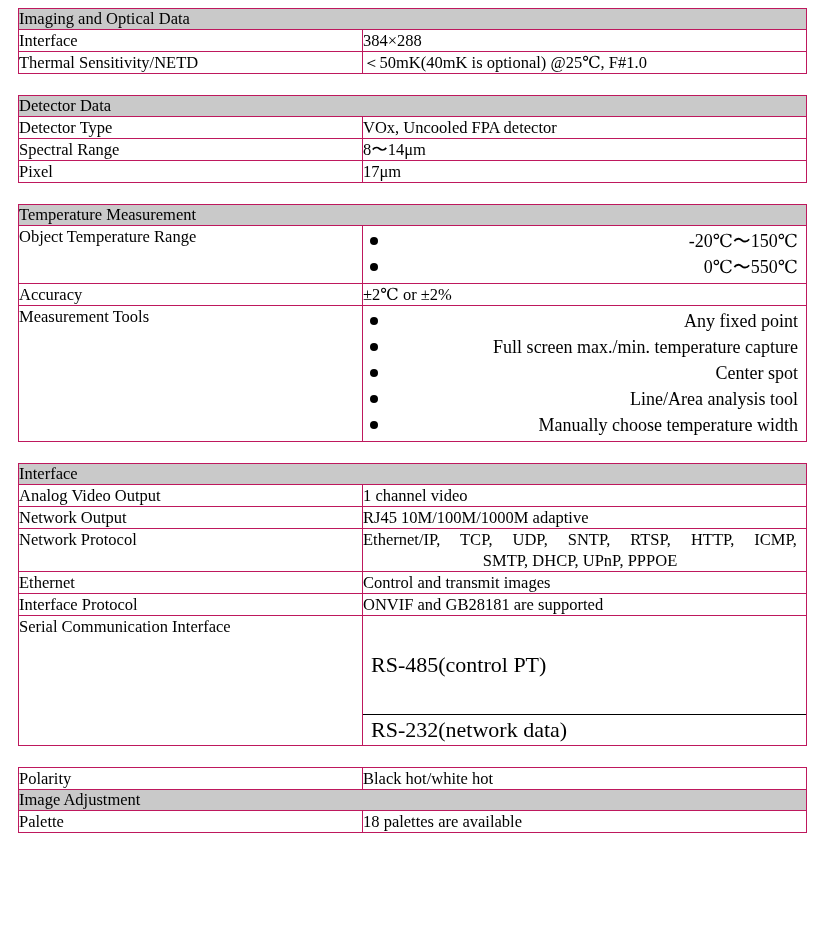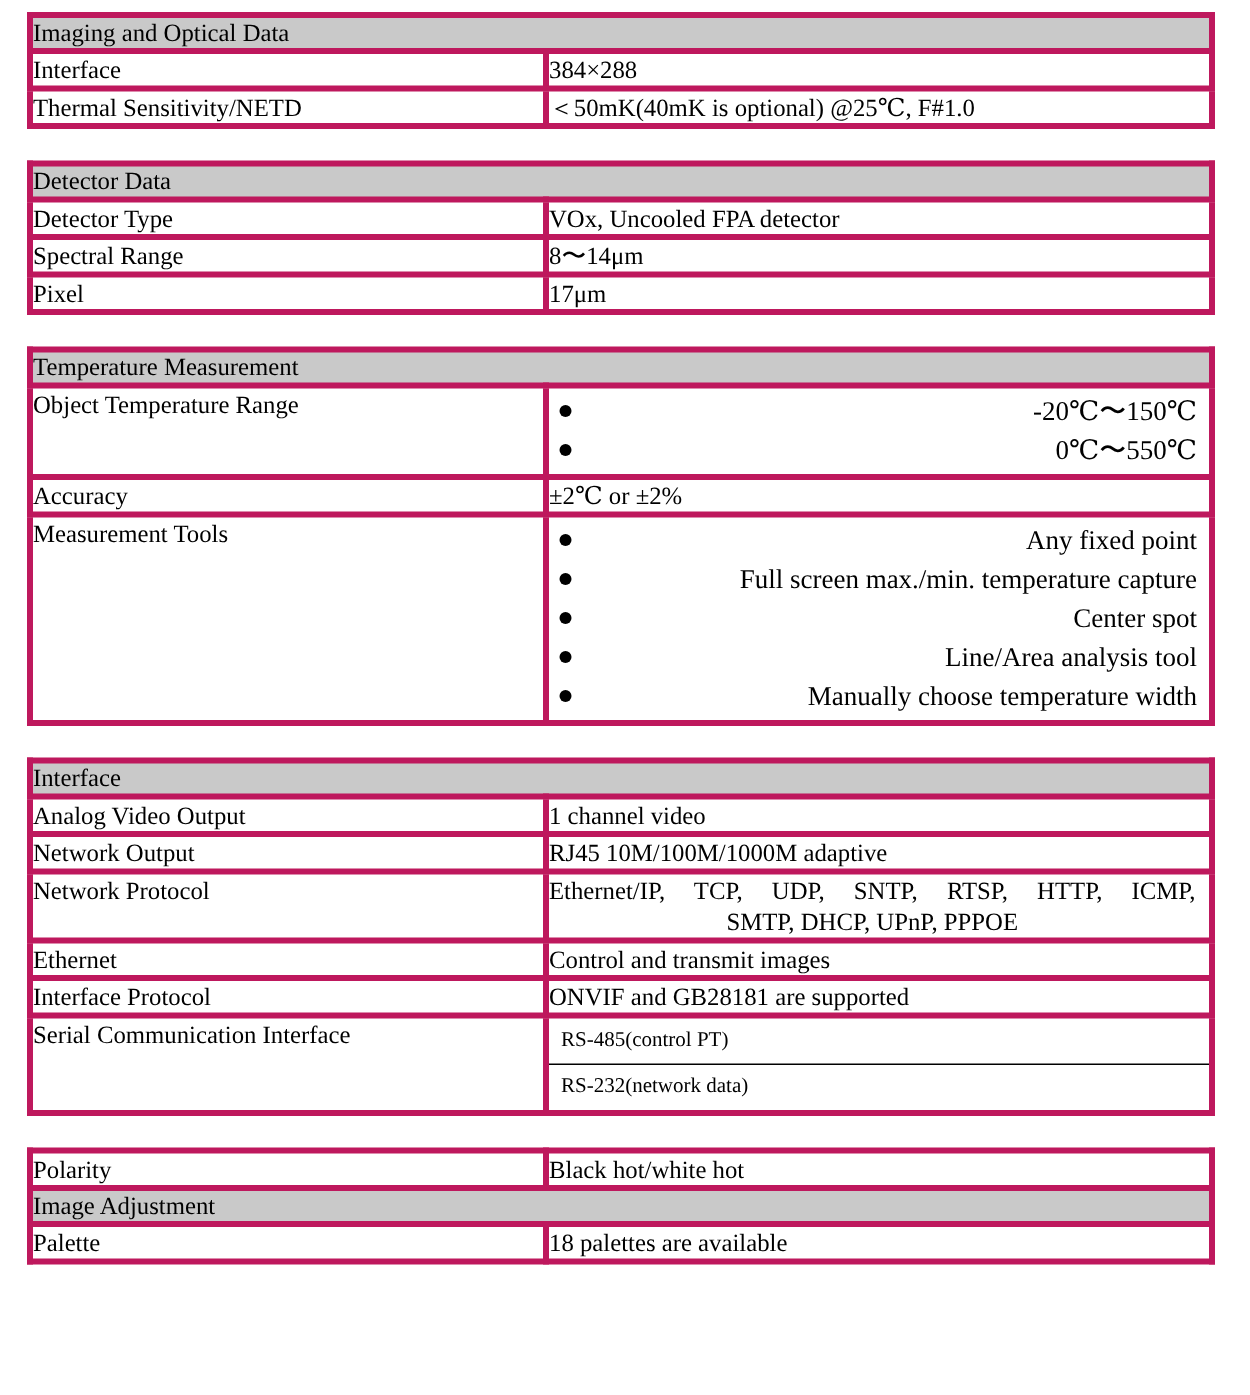--- a/index.html
+++ b/index.html
@@ -22,21 +22,21 @@
     padding: 8px 27px 0 18px;
   }
   table.spec {
     width: 788px;
     border-collapse: collapse;
     table-layout: fixed;
     margin: 0 0 21px 0;
     border: 1px solid #000000;
   }
   table.spec td {
-    border: 4px solid #be185d;
+    border: 1px solid #be185d;
     padding: 0;
     vertical-align: top;
   }
   .col-label { width: 344px; }
   .col-value { width: 444px; }
 
   td.section-header {
     background: #c9c9c9;
     padding: 4px 0 5px 9px;
     font-size: 16.5px;
@@ -78,22 +78,23 @@
     left: 7px;
     top: 9px;
     width: 8px;
     height: 8px;
     background: #000000;
     border-radius: 50%;
   }
   .stacked { padding: 0; }
   .stacked .sub {
     padding: 4px 8px 5px 8px;
-    font-size: 14px;
+    font-size: 22px;
     line-height: 21px;
+    margin-top: 34px;
   }
   .stacked .sub + .sub {
     border-top: 1px solid #000000;
   }
 </style>
 </head>
 <body>
 
 <div class="page">
 

